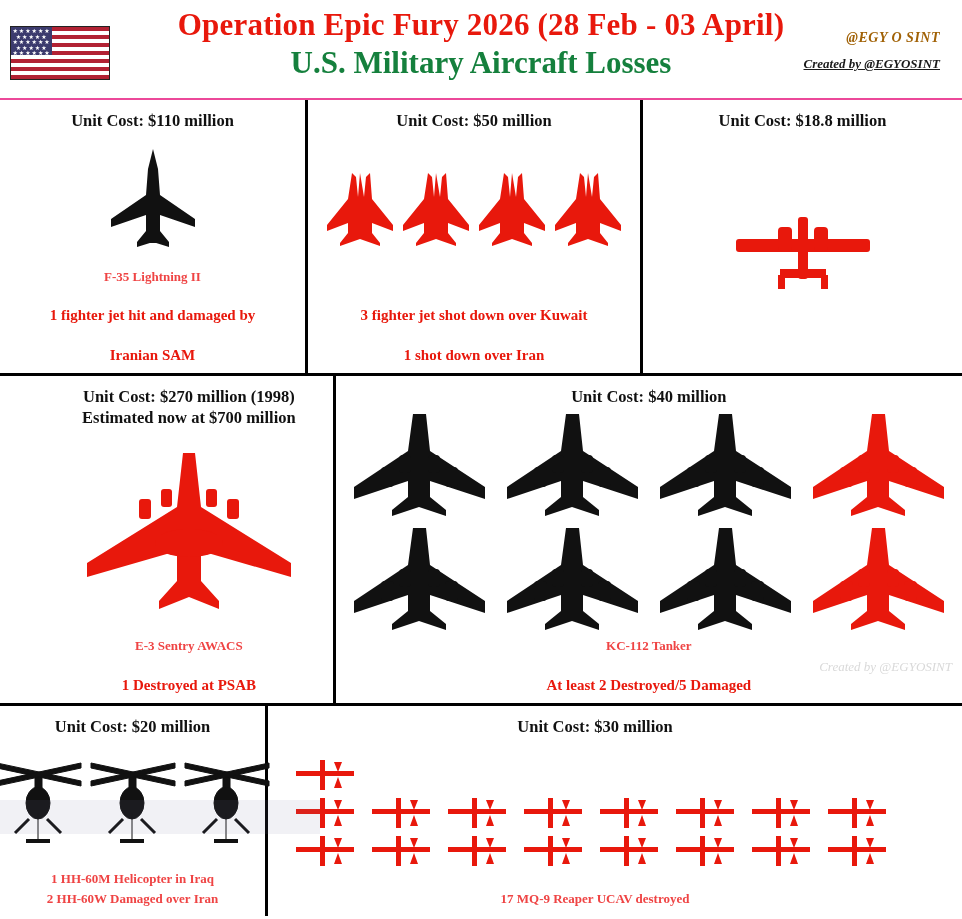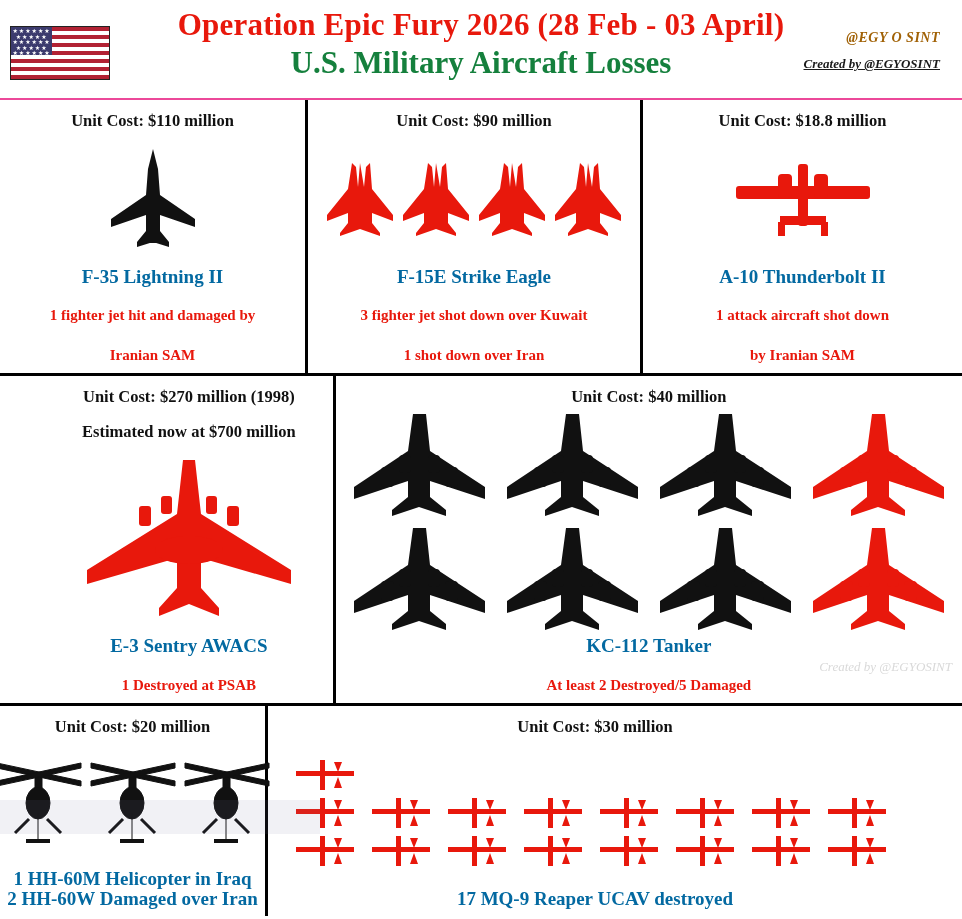--- a/index.html
+++ b/index.html
@@ -57,21 +57,21 @@
   .cell{position:relative;box-sizing:border-box;display:flex;
         flex-direction:column;align-items:center;}
   .cell.sep{border-right:3px solid #000;}
 
   .cost{
     font-size:16.5px;font-weight:bold;text-align:center;margin-top:10px;
     line-height:21px;
   }
   .art{flex:1;display:flex;align-items:center;justify-content:center;width:100%;}
   .caption{text-align:center;padding-bottom:8px;line-height:19.5px;}
-  .cap-name{font-size:19px;font-weight:bold;color:#0369a1;}
+  .cap-name{font-size:13px;font-weight:bold;color:#ef4444;}
   .cap-note{font-size:15px;font-weight:bold;color:#e8180c;margin-top:20px;}
 
   .planes{display:flex;align-items:center;justify-content:center;gap:6px;}
   .fleet{display:flex;flex-direction:column;gap:6px;align-items:center;}
   .fleet-row{display:flex;gap:16px;align-items:center;justify-content:center;}
   .drones-wrap{display:flex;flex-direction:column;gap:4px;width:100%;padding-left:26px;box-sizing:border-box;}
   .drone-row{display:flex;gap:14px;align-items:center;}
 
   .wm-mid{
     position:absolute;right:10px;bottom:28px;color:#d9d9d9;font-size:13px;
@@ -133,21 +133,21 @@
         </div>
       </div>
       <div class="caption">
         <div class="cap-name">F-35 Lightning II</div>
         <div class="cap-note">1 fighter jet hit and damaged by</div>
         <div class="cap-note">Iranian SAM</div>
       </div>
     </div>
 
     <div class="cell sep" style="width:335px;">
-      <div class="cost">Unit Cost: $90 million</div>
+      <div class="cost">Unit Cost: $50 million</div>
       <div class="art">
         <div class="planes">
           <svg width="70" height="76" viewBox="0 0 70 76">
               <g fill="#e8180c">
                 <path d="M27 2 L31 6 L33 26 L35 2 L39 26 L41 6 L45 2 L47 28 L68 54 L68 60 L47 52 L47 62 L55 72 L55 75 L35 68 L15 75 L15 72 L23 62 L23 52 L2 60 L2 54 L23 28 Z"></path>
               </g>
             </svg>
           <svg width="70" height="76" viewBox="0 0 70 76">
               <g fill="#e8180c">
                 <path d="M27 2 L31 6 L33 26 L35 2 L39 26 L41 6 L45 2 L47 28 L68 54 L68 60 L47 52 L47 62 L55 72 L55 75 L35 68 L15 75 L15 72 L23 62 L23 52 L2 60 L2 54 L23 28 Z"></path>
@@ -159,21 +159,20 @@
               </g>
             </svg>
           <svg width="70" height="76" viewBox="0 0 70 76">
               <g fill="#e8180c">
                 <path d="M27 2 L31 6 L33 26 L35 2 L39 26 L41 6 L45 2 L47 28 L68 54 L68 60 L47 52 L47 62 L55 72 L55 75 L35 68 L15 75 L15 72 L23 62 L23 52 L2 60 L2 54 L23 28 Z"></path>
               </g>
             </svg>
         </div>
       </div>
       <div class="caption">
-        <div class="cap-name">F-15E Strike Eagle</div>
         <div class="cap-note">3 fighter jet shot down over Kuwait</div>
         <div class="cap-note">1 shot down over Iran</div>
       </div>
     </div>
 
     <div class="cell" style="width:319px;border-radius:10px;">
       <div class="cost">Unit Cost: $18.8 million</div>
       <div class="art">
         <div class="planes">
           <svg width="150" height="78" viewBox="0 0 150 78">
@@ -182,33 +181,28 @@
               <rect x="8" y="26" width="134" height="13" rx="3"></rect>
               <rect x="50" y="14" width="14" height="24" rx="4"></rect>
               <rect x="86" y="14" width="14" height="24" rx="4"></rect>
               <rect x="52" y="56" width="46" height="9"></rect>
               <rect x="50" y="62" width="7" height="14"></rect>
               <rect x="93" y="62" width="7" height="14"></rect>
             </g>
           </svg>
         </div>
       </div>
-      <div class="caption">
-        <div class="cap-name">A-10 Thunderbolt II</div>
-        <div class="cap-note">1 attack aircraft shot down</div>
-        <div class="cap-note">by Iranian SAM</div>
-      </div>
     </div>
   </div>
 
   <div class="row row2">
 
     <div class="cell sep" style="width:308px;">
       <div class="cost">Unit Cost: $270 million (1998)</div>
-      <div class="cost" style="margin-top:14px;">Estimated now at $700 million</div>
+      <div class="cost" style="margin-top:0;">Estimated now at $700 million</div>
       <div class="art">
         <svg width="220" height="170" viewBox="0 0 220 170">
           <g fill="#e8180c">
             <path d="M104 6 L116 6 L122 60 L212 116 L212 130 L122 104 L122 134 L140 154 L140 162 L110 150 L80 162 L80 154 L98 134 L98 104 L8 130 L8 116 L98 60 Z"></path>
             <ellipse cx="110" cy="96" rx="34" ry="14"></ellipse>
             <rect x="104" y="74" width="12" height="18"></rect>
             <rect x="60" y="52" width="12" height="20" rx="3"></rect>
             <rect x="148" y="52" width="12" height="20" rx="3"></rect>
             <rect x="82" y="42" width="11" height="18" rx="3"></rect>
             <rect x="127" y="42" width="11" height="18" rx="3"></rect>

